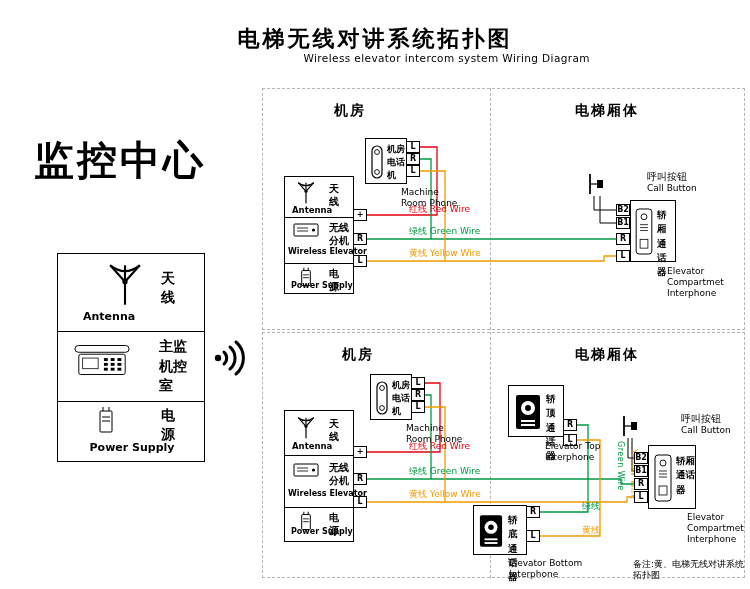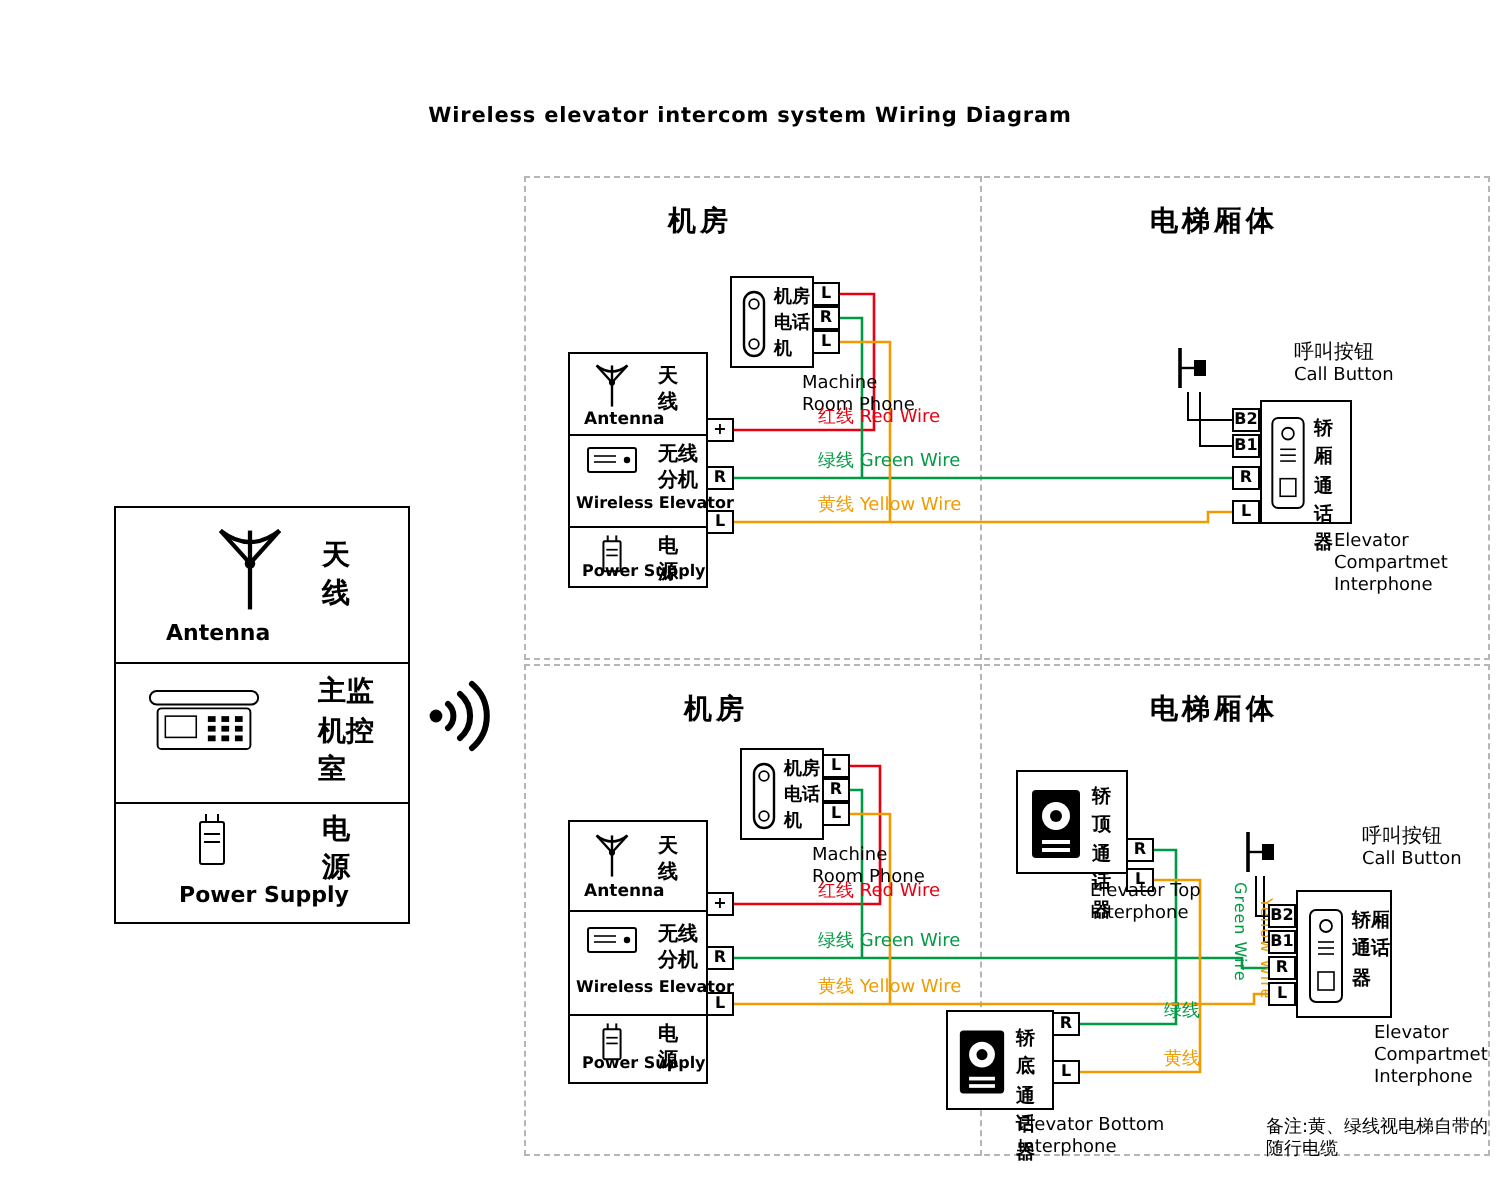--- a/index.html
+++ b/index.html
@@ -12,21 +12,21 @@
   .term{position:absolute;width:14px;height:12px;background:#fff;border:1px solid #000;box-sizing:border-box;
         font-size:8px;font-weight:bold;line-height:10px;text-align:center;z-index:4;}
   .lbl{position:absolute;font-weight:normal;z-index:4;line-height:1.2;padding-left:39px;}
   .dashbox{position:absolute;border:1px dashed #b5b5b5;box-sizing:border-box;z-index:0;background:transparent;}
   .vdash{position:absolute;border-left:1px dashed #b5b5b5;width:0;z-index:0;}
   .hdiv{position:absolute;left:0;width:100%;border-top:1px solid #000;height:0;}
   .c-red{color:#e60012;} .c-green{color:#009944;} .c-yel{color:#f09b00;}
   .vtext{writing-mode:vertical-rl;letter-spacing:0.5px;}
   .wires{position:absolute;left:0;top:0;z-index:1;pointer-events:none;}
   .title{font-size:22px;font-weight:bold;letter-spacing:3px;text-align:center;}
-  .subtitle{font-size:10.5px;font-weight:bold;letter-spacing:0.4px;text-align:center;}
+  .subtitle{font-size:10.5px;font-weight:normal;letter-spacing:0.4px;text-align:right;}
   .mc-title{font-size:40px;font-weight:bold;letter-spacing:3px;}
   .sec{font-size:14px;font-weight:bold;letter-spacing:2px;z-index:3;}
   svg{display:block;}
 </style>
 </head>
 <body>
 
 <div class="stage">
 
   <svg class="wires" width="750" height="589" viewBox="0 0 750 589">
@@ -43,22 +43,24 @@
     <polyline points="425,395 431,395 431,479" fill="none" stroke="#009944" stroke-width="1.3"></polyline>
     <polyline points="367,479 621,479 621,484 634,484" fill="none" stroke="#009944" stroke-width="1.3"></polyline>
     <polyline points="577,425 588,425 588,512 540,512" fill="none" stroke="#009944" stroke-width="1.3"></polyline>
     <polyline points="425,407 445,407 445,502" fill="none" stroke="#f09b00" stroke-width="1.3"></polyline>
     <polyline points="367,502 627,502 627,497 634,497" fill="none" stroke="#f09b00" stroke-width="1.3"></polyline>
     <polyline points="577,440 600,440 600,536 540,536" fill="none" stroke="#f09b00" stroke-width="1.3"></polyline>
     <polyline points="628,438 628,458 634,458" fill="none" stroke="#000" stroke-width="1"></polyline>
     <polyline points="632,438 632,471 634,471" fill="none" stroke="#000" stroke-width="1"></polyline>
   </svg>
 
+  <div class="abs title" style="left:160px;top:24px;width:430px;">电梯无线对讲系统拓扑图</div>
   <div class="abs subtitle" style="left:160px;top:52px;width:430px;">Wireless elevator intercom system Wiring Diagram</div>
 
+  <div class="abs mc-title" style="left:34px;top:133px;">监控中心</div>
 
   <div class="bx" style="left:57px;top:253px;width:148px;height:209px;">
     <div class="abs" style="left:47px;top:8px;">
       <svg width="40" height="46" viewBox="0 0 24 28">
           <g stroke="#000" fill="none" stroke-width="1.3">
         <line x1="12" y1="12" x2="3" y2="2"></line>
             <line x1="12" y1="12" x2="12" y2="2"></line>
             <line x1="12" y1="12" x2="21" y2="2"></line>
         <path d="M3 2 Q12 9 21 2"></path>
             <line x1="12" y1="12" x2="12" y2="26"></line>
@@ -373,15 +375,15 @@
 通话
 器</div>
   </div>
   <div class="term" style="left:526px;top:506px;">R</div>
   <div class="term" style="left:526px;top:530px;">L</div>
   <div class="lbl pre" style="left:470px;top:558px;font-size:9px;">Elevator Bottom
 Interphone</div>
   <div class="lbl c-green" style="left:543px;top:501px;font-size:9px;">绿线</div>
   <div class="lbl c-yel" style="left:543px;top:525px;font-size:9px;">黄线</div>
 
-  <div class="lbl" style="left:594px;top:559px;font-size:9px;">备注:黄、绿线视电梯自带的随行电缆</div>
+  <div class="lbl" style="left:594px;top:559px;font-size:9px;">备注:黄、电梯无线对讲系统拓扑图</div>
 
 </div>
 
 </body></html>

